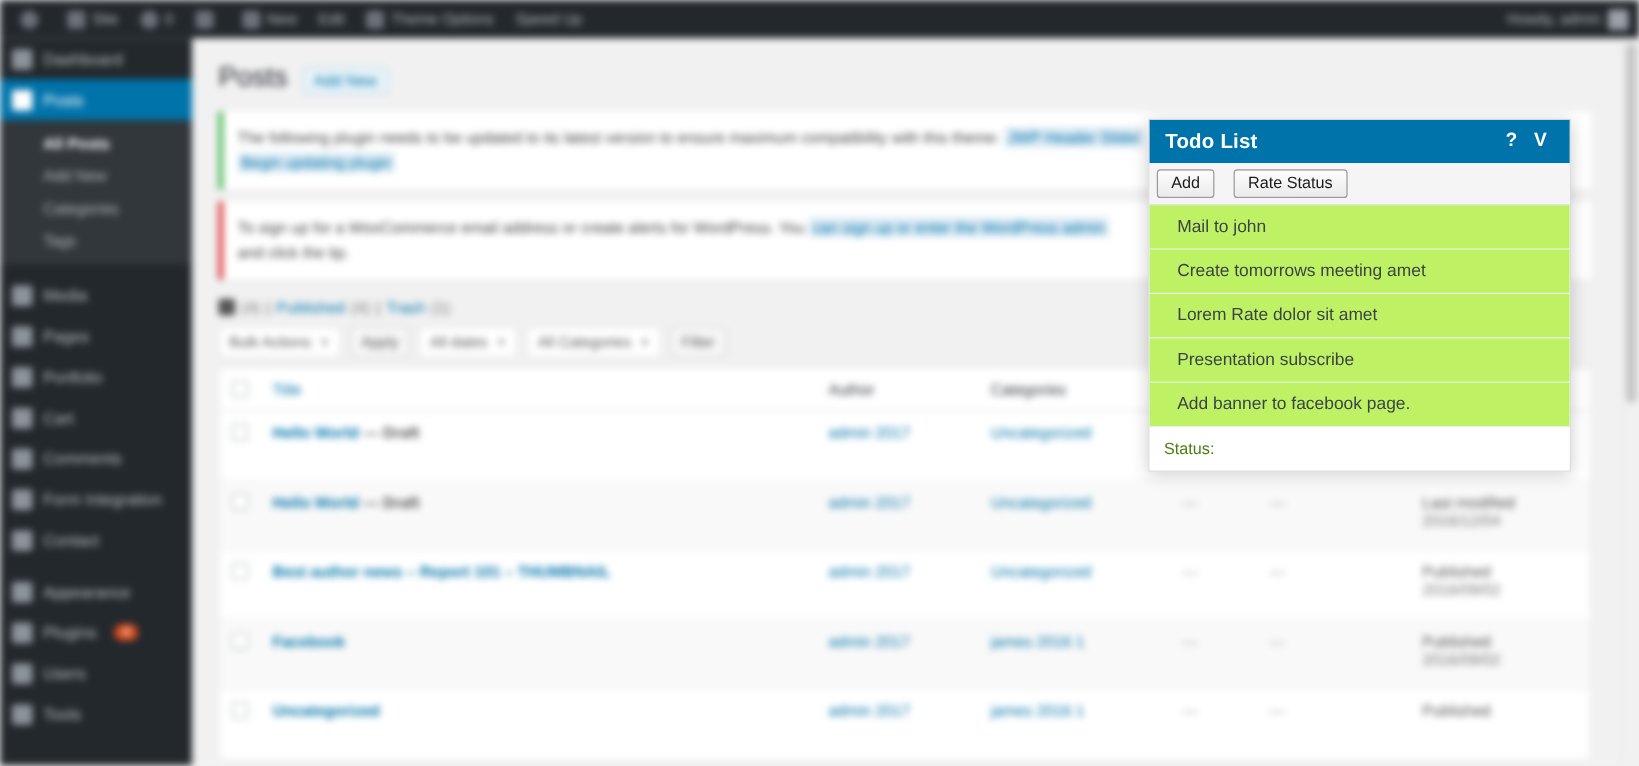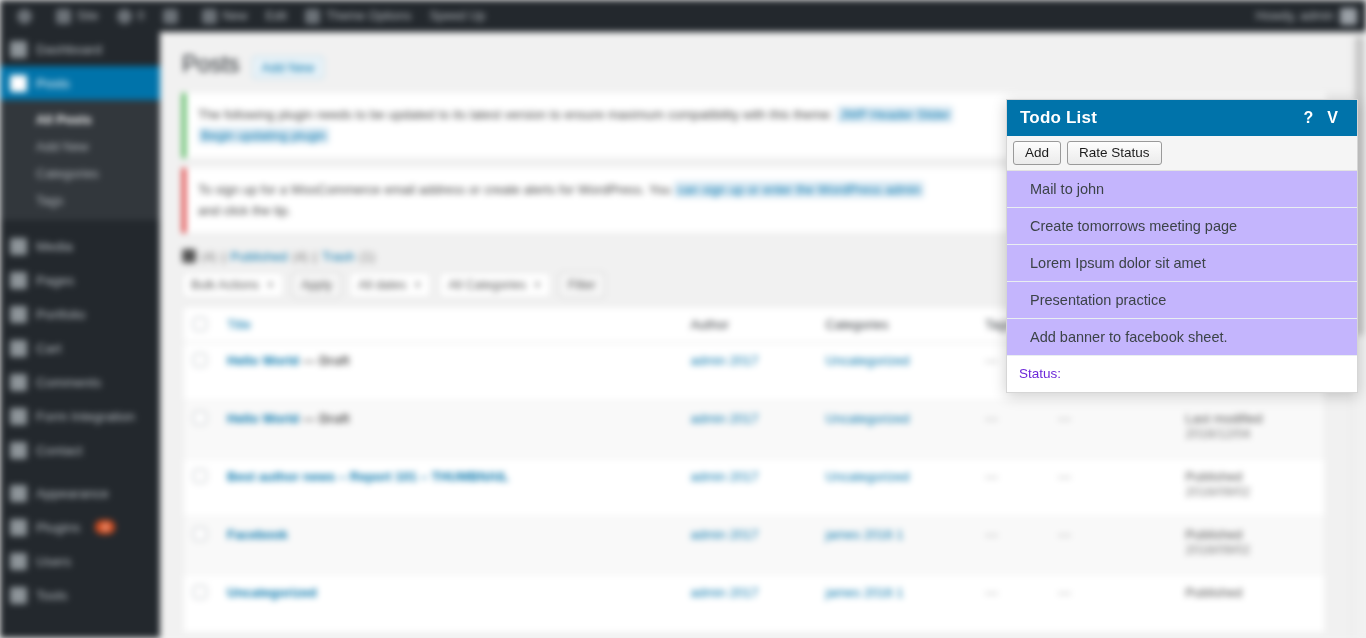--- a/index.html
+++ b/index.html
@@ -143,58 +143,58 @@
     position: absolute; top: 32px; right: 0; bottom: 0; width: 15px;
     background: #f1f1f1; border-left: 1px solid #e3e3e3;
   }
   .pagescroll .thumb {
     position: absolute; top: 4px; left: 3px; width: 9px; height: 300px;
     background: #c6c6c6; border-radius: 5px;
   }
 
   
   #todo {
-    position: absolute; left: 1006px; top: 99px; width: 352px;
+    position: absolute; left: 957px; top: 99px; width: 352px;
     background: #fff;
     border: 1px solid #d6d6d6;
     box-shadow: 0 3px 14px rgba(0,0,0,.20);
     z-index: 40;
   }
   #todo .t-head {
     background: #0073aa; color: #fff;
     height: 36px; display: flex; align-items: center;
     padding: 0 12px 0 13px;
   }
   #todo .t-title { font-size: 17px; font-weight: bold; letter-spacing: .2px; }
   #todo .t-head .grow { flex: 1; }
   #todo .t-act {
     font-size: 16px; font-weight: bold; color: #fff;
     padding: 0 7px; line-height: 1;
   }
   #todo .t-bar {
     background: #f5f5f5; border-bottom: 1px solid #e2e2e2;
-    padding: 5px 6px; display: flex; gap: 6px;
+    padding: 5px 6px; display: flex; gap: 16px;
   }
   #todo .t-btn {
     font-family: "Liberation Sans", sans-serif;
     font-size: 13.5px; color: #1b1b1b;
     background: linear-gradient(#fdfdfd, #ebebeb);
     border: 1px solid #9a9a9a; border-radius: 3px;
     padding: 3px 11px; line-height: 1.2;
   }
   #todo .t-list { background: #fff; }
   #todo .t-item {
-    background: #c4b5fd;
+    background: #bef264;
     border-bottom: 1px solid #e9eef1;
     padding: 10px 14px 10px 23px;
     font-size: 14.5px; color: #3c4348;
   }
   #todo .t-status {
     background: #fff; padding: 10px 6px 11px 12px;
-    font-size: 13.5px; color: #6d28d9;
+    font-size: 13.5px; color: #4d7c0f;
   }
 </style>
 </head>
 <body>
 
 <div id="backdrop">
 
   <div class="adminbar">
     <div class="ab-item">
       <span class="ab-ico round"></span>
@@ -465,19 +465,19 @@
     <span class="grow"></span>
     <span class="t-act">?</span>
     <span class="t-act">V</span>
   </div>
   <div class="t-bar">
     <button class="t-btn">Add</button>
     <button class="t-btn">Rate Status</button>
   </div>
   <div class="t-list">
     <div class="t-item">Mail to john</div>
-    <div class="t-item">Create tomorrows meeting page</div>
-    <div class="t-item">Lorem Ipsum dolor sit amet</div>
-    <div class="t-item">Presentation practice</div>
-    <div class="t-item">Add banner to facebook sheet.</div>
+    <div class="t-item">Create tomorrows meeting amet</div>
+    <div class="t-item">Lorem Rate dolor sit amet</div>
+    <div class="t-item">Presentation subscribe</div>
+    <div class="t-item">Add banner to facebook page.</div>
   </div>
   <div class="t-status">Status:</div>
 </div>
 
 </body></html>

